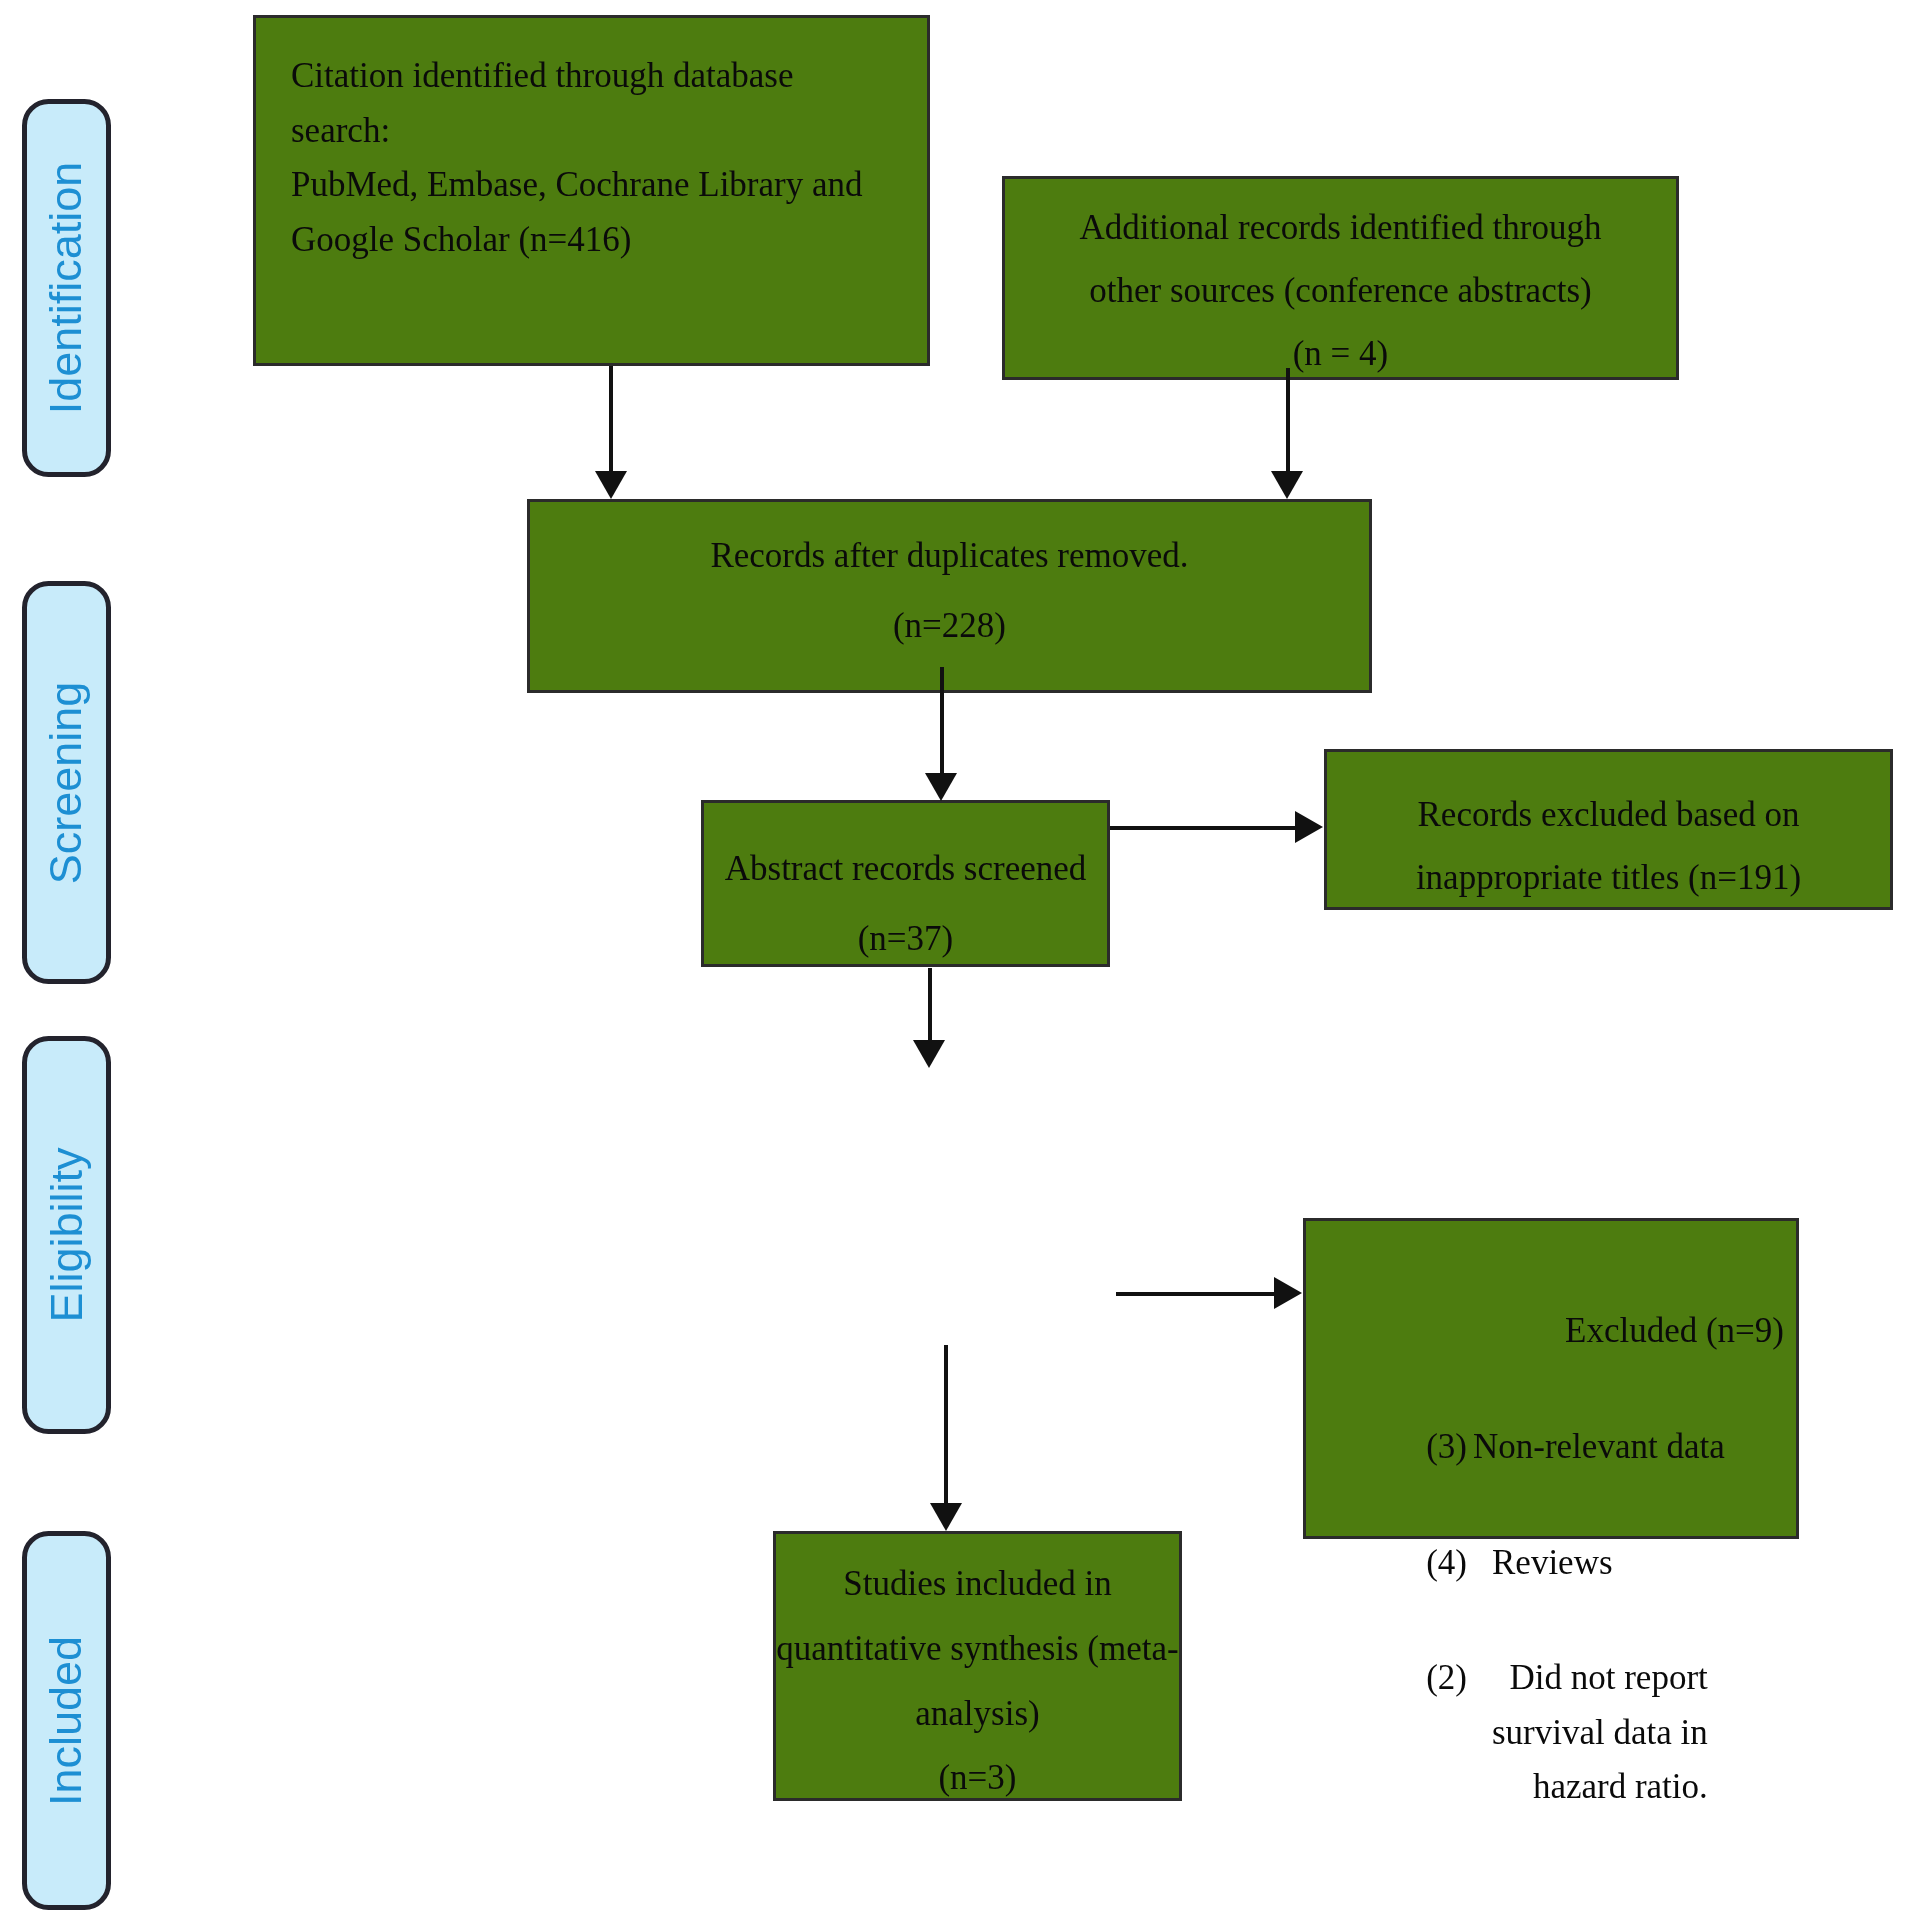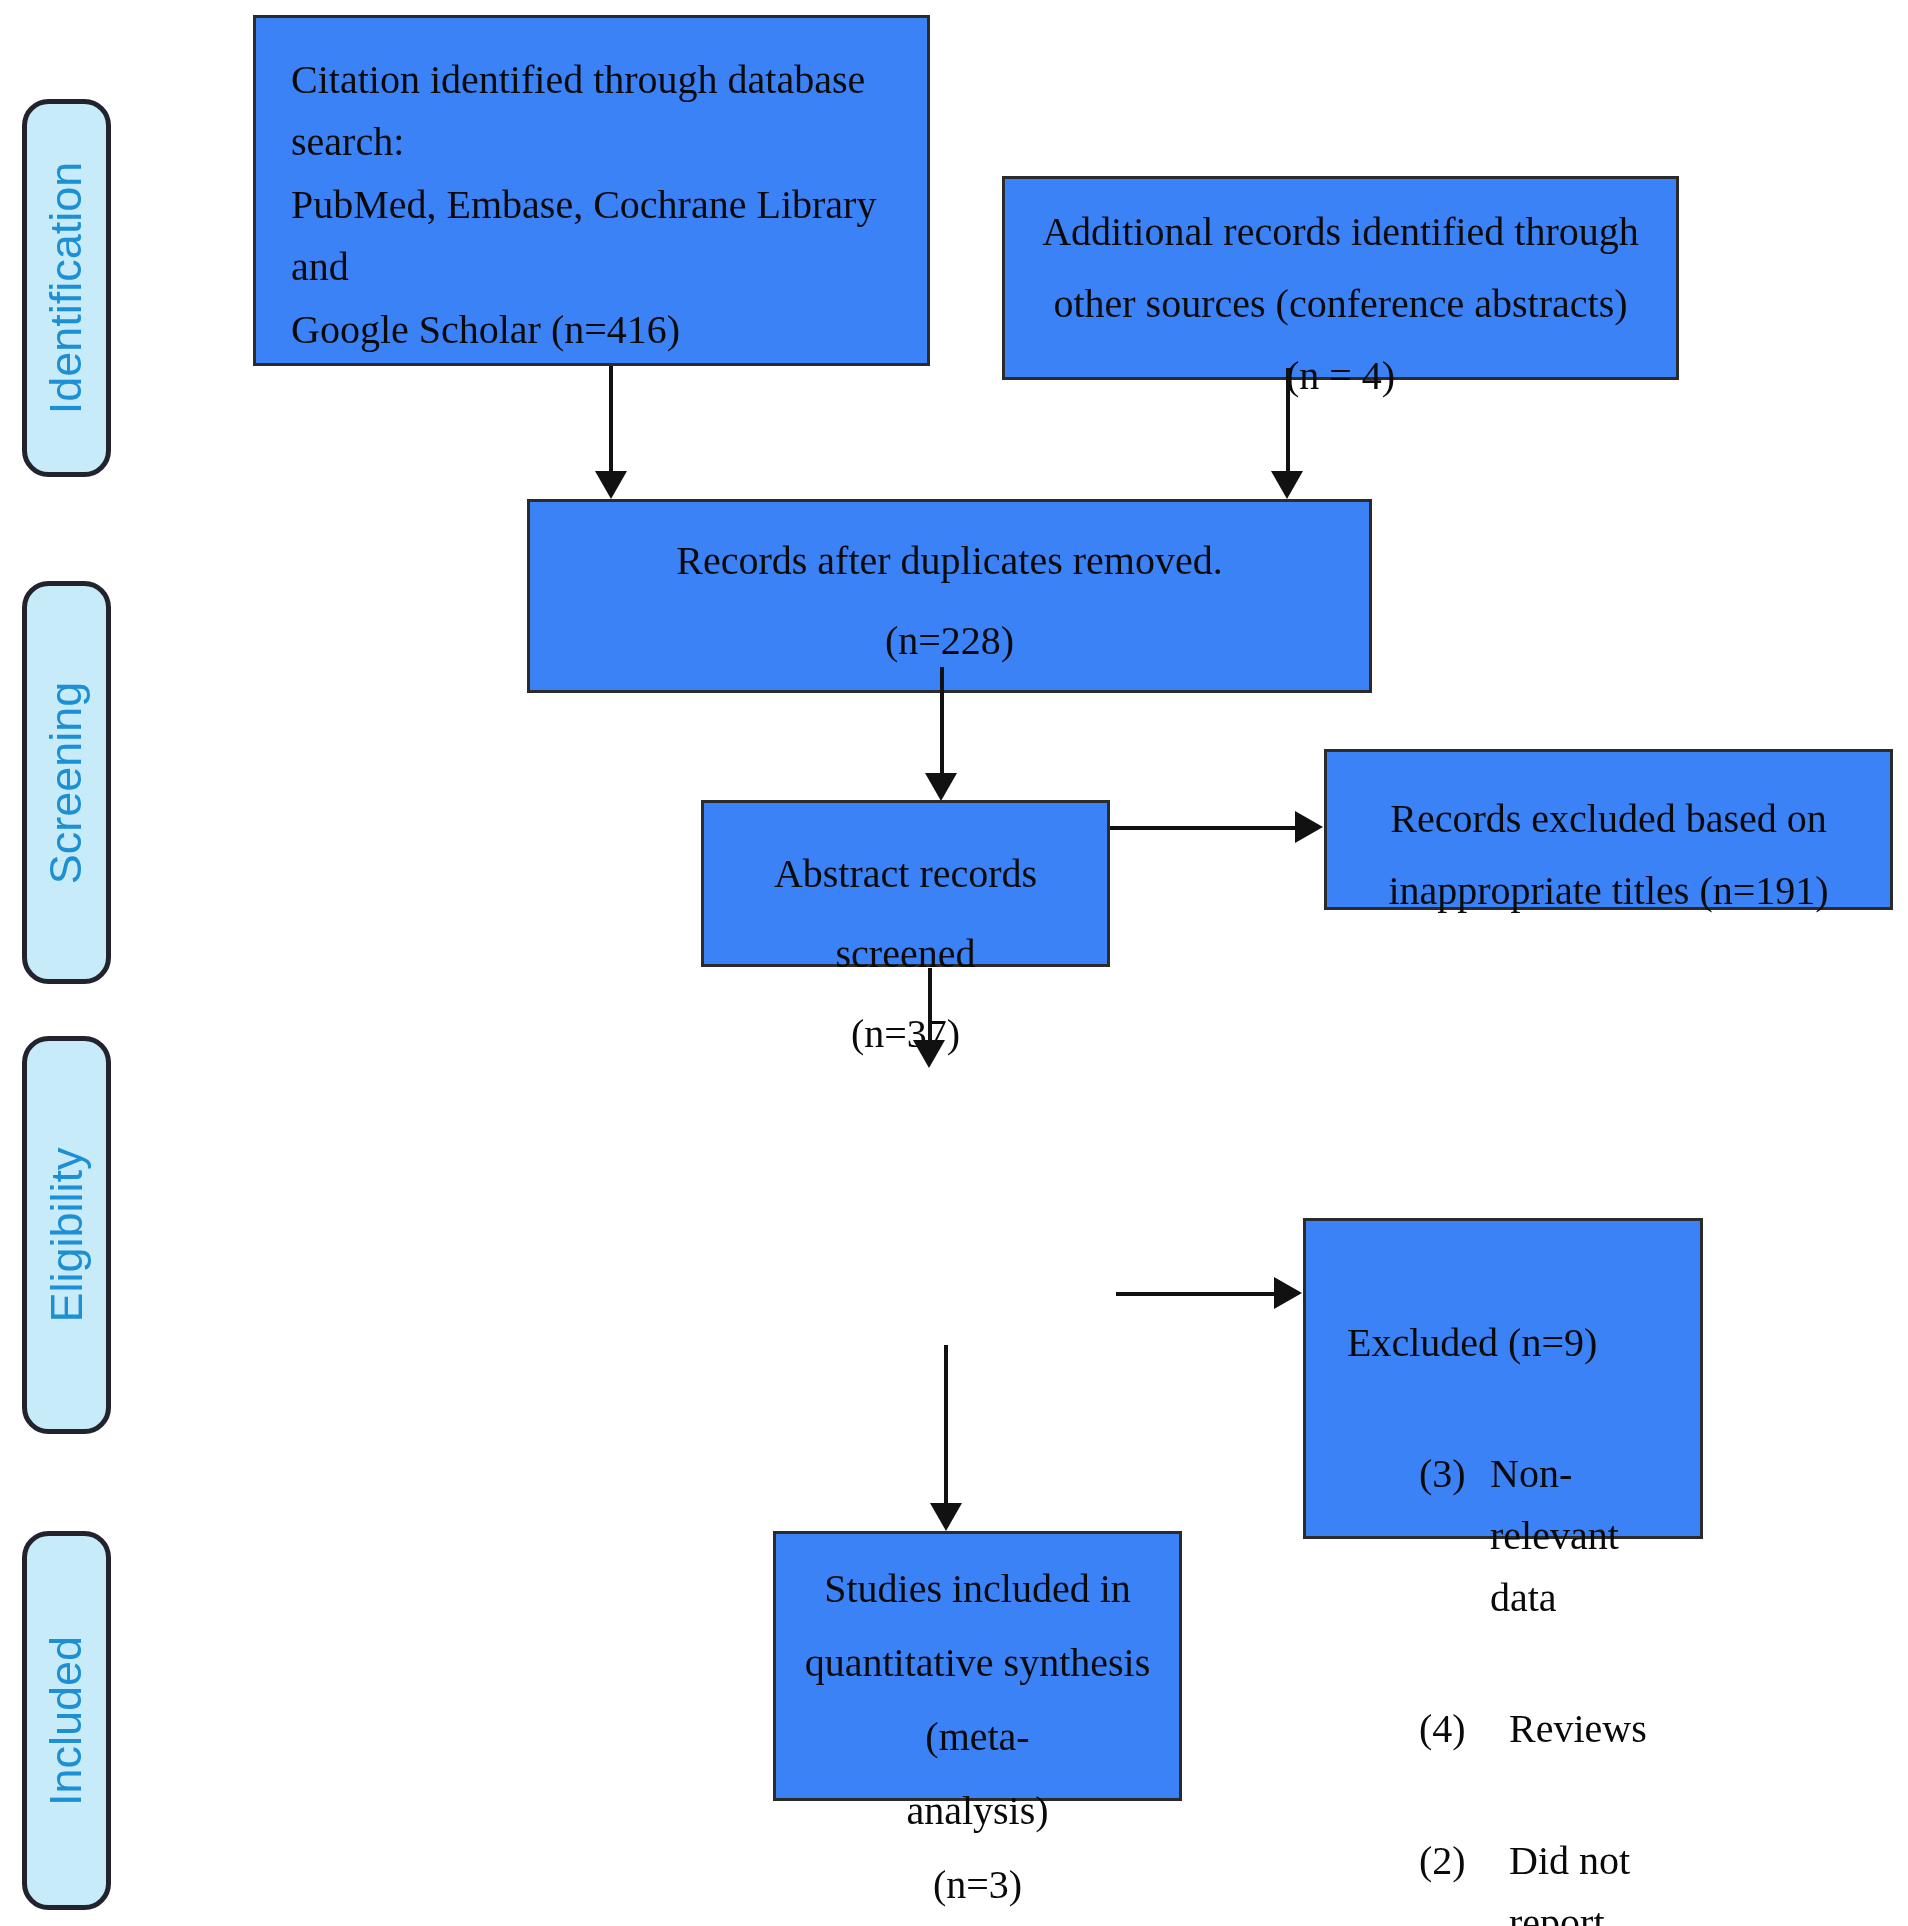--- a/index.html
+++ b/index.html
@@ -28,42 +28,42 @@
     color:#1d8fd3;
   }
   #tab-identification{top:99px;height:378px;}
   #tab-screening{top:581px;height:403px;}
   #tab-eligibility{top:1036px;height:398px;}
   #tab-included{top:1531px;height:379px;}
 
   
   .fbox{
     position:absolute;
-    background:#3b82f6;
+    background:#4d7c0f;
     border:3.6px solid #2b2b2b;
     box-sizing:border-box;
-    font-size:40px;
+    font-size:35px;
     line-height:1.56;
     white-space:pre-line;
   }
   .fbox.center{text-align:center;}
   #box-citation{left:253px;top:15px;width:677px;height:351px;padding:31px 24px 0 35px;text-align:left;}
   #box-additional{left:1002px;top:164px;width:677px;height:204px;padding-top:17px;line-height:1.8;margin-top:12px;}
   #box-deduplicated{left:527px;top:499px;width:845px;height:194px;padding-top:19px;line-height:2.0;}
   #box-screened{left:701px;top:800px;width:409px;height:167px;padding-top:31px;line-height:2.0;}
   #box-excluded-titles{left:1324px;top:749px;width:569px;height:161px;padding-top:31px;line-height:1.8;}
   #box-assessed{left:692px;top:1068px;width:424px;height:277px;padding-top:33px;line-height:1.9;}
   #box-included-studies{left:734px;top:1531px;width:409px;height:270px;padding-top:18px;line-height:1.85;margin-left:39px;}
 
   
   #box-excluded{
-    left:1303px;top:1218px;width:400px;height:321px;
-    padding:29px 12px 0 41px;
+    left:1303px;top:1218px;width:496px;height:321px;
+    padding:29px 12px 0 24px;
     line-height:1.55;
-    text-align:left;
+    text-align:right;
   }
   .excl-item{display:flex;margin-top:7.2px;margin-left:72px;}
   .excl-item .num{flex:0 0 65px;}
   .excl-item .itxt{white-space:pre-line;margin-left:6px;}
   .excl-item.wide-gap .itxt{margin-left:25px;}
 
   
   .stem-v{position:absolute;width:3.6px;background:#111111;}
   .stem-h{position:absolute;height:3.6px;background:#111111;}
   .head-down{

